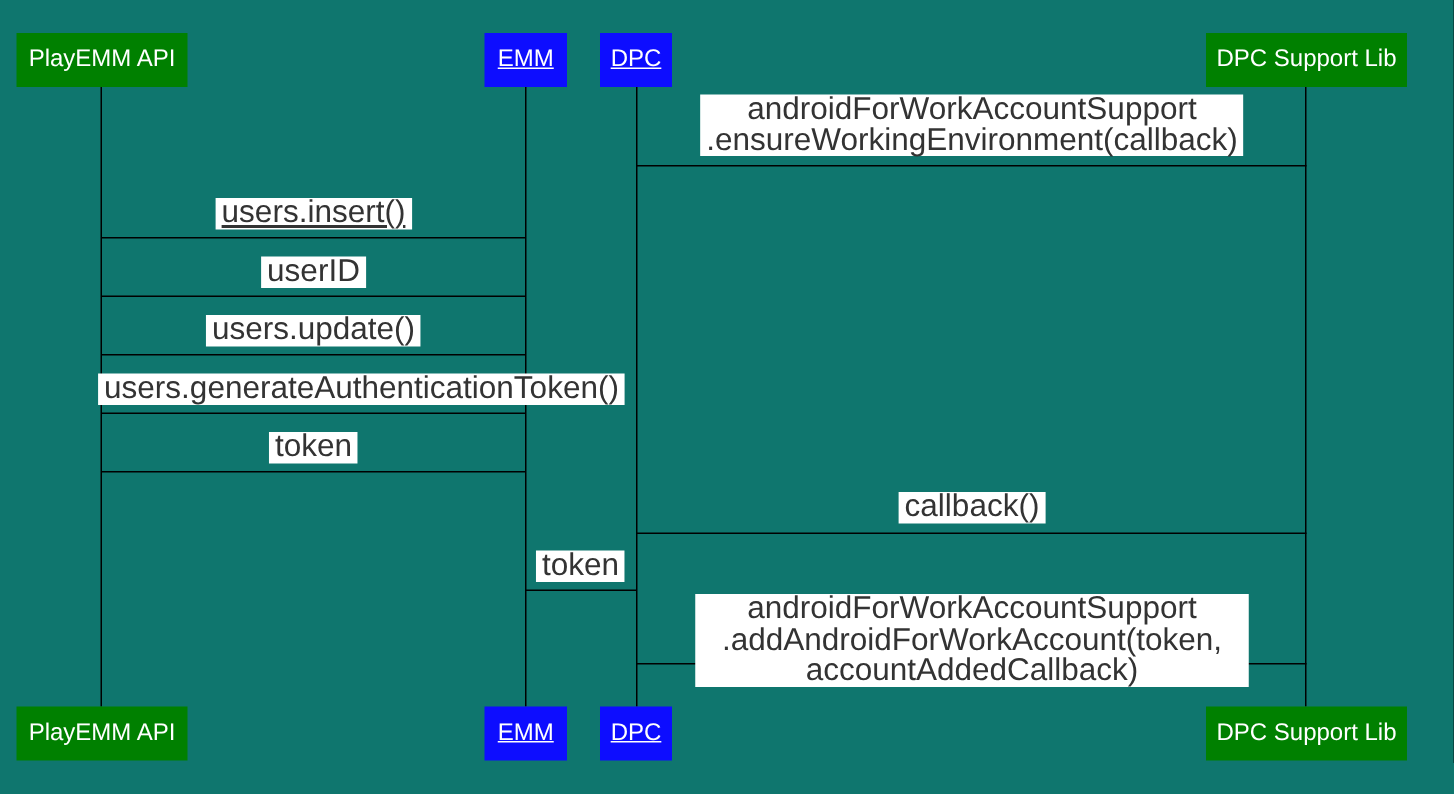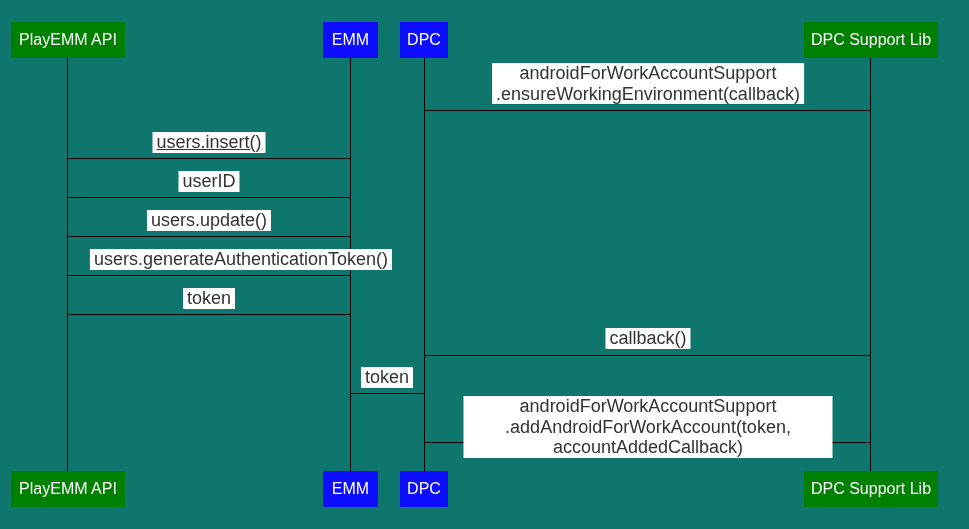--- a/index.html
+++ b/index.html
@@ -20,37 +20,37 @@
     position: absolute;
     height: 36px;
     display: flex;
     align-items: center;
     justify-content: center;
     color: #ffffff;
     font-size: 16px;
     box-sizing: border-box;
   }
   .actor.green { background: #008000; }
-  .actor.blue  { background: #0d0dff; }
+  .actor.blue  { background: #0d0dff; text-decoration: underline; }
   .lifeline {
     position: absolute;
     width: 1px;
     background: #000000; 
   }
   .arrow {
     position: absolute;
     height: 1px;
     background: #000000; 
   }
   .msg {
     position: absolute;
     transform: translateX(-50%);
     background: #ffffff;
     color: #333333;
-    font-size: 18px;
+    font-size: 21px;
     line-height: 20.5px;
     padding: 0 4px;
     text-align: center;
     white-space: pre-line;
   }
   .scroll-corner {
     position: absolute;
     background: #ffffff;
   }
 </style>

